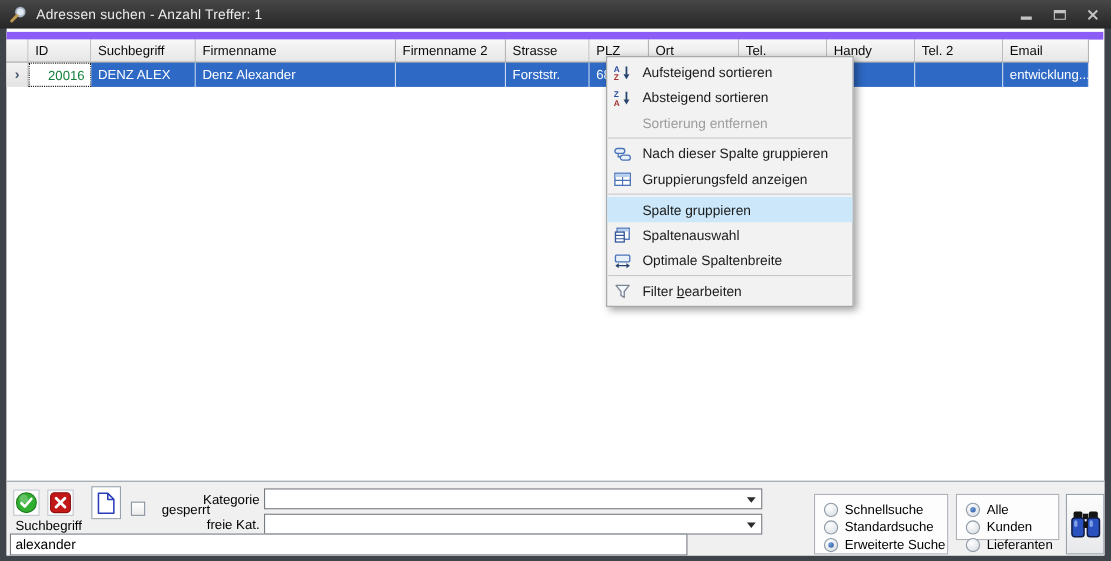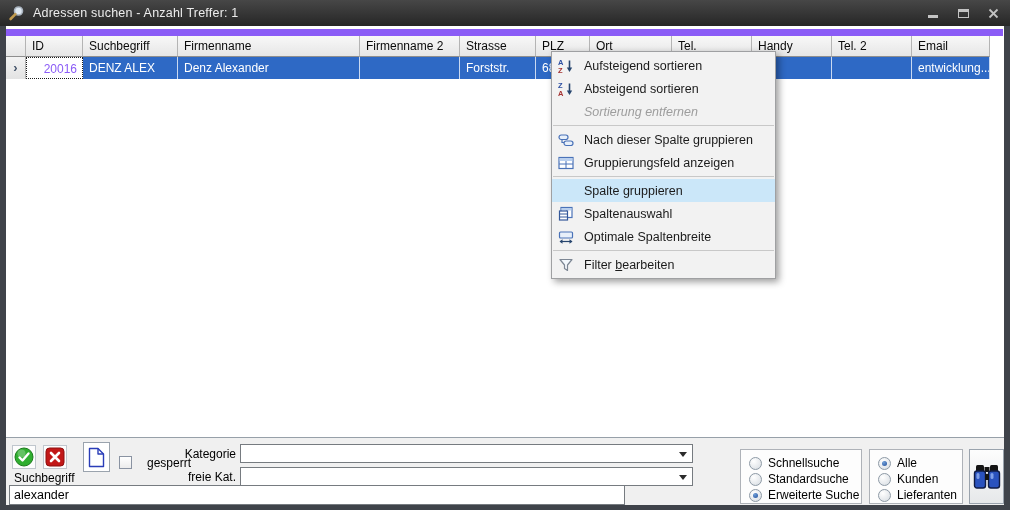--- a/index.html
+++ b/index.html
@@ -24,33 +24,33 @@
   .header-row { display:flex; height:21px; }
   .hcell { flex:none; background:linear-gradient(#f8f8f8, #e6e6e6); border-right:1px solid #b4b4b4;
     border-bottom:1px solid #8e8e8e; font-size:12px; color:#0a0a0a; padding:3px 0 0 6px;
     white-space:nowrap; overflow:hidden; }
   .hcell.ind { padding:0; }
   .data-row { display:flex; height:22px; }
   .dcell { flex:none; background:#2e69c5; color:#ffffff; border-right:1px solid rgba(255,255,255,.75);
     font-size:12px; padding:4px 0 0 6px; white-space:nowrap; overflow:hidden; }
   .ind-cell { flex:none; background:linear-gradient(#f3f3f3,#e3e3e3); border-right:1px solid #b4b4b4;
     color:#44546a; font-size:13px; font-weight:bold; text-align:center; padding-top:3px; }
-  .id-cell { flex:none; background:#ffffff; color:#8b5cf6; border:1px dotted #1a1a1a;
+  .id-cell { flex:none; background:#ffffff; color:#15803d; border:1px dotted #1a1a1a;
     font-size:12px; text-align:right; padding:4px 5px 0 0; }
   .w-ind{width:20px} .w-id{width:57px} .w-such{width:95px} .w-fn{width:182px} .w-fn2{width:100px}
   .w-str{width:76px} .w-plz{width:54px} .w-ort{width:82px} .w-tel{width:80px} .w-handy{width:80px}
   .w-tel2{width:80px} .w-email{width:78px}
 
   
   .menu { position:absolute; left:545px; top:25px; width:225px; background:#f2f2f2;
     border:1px solid #9fa0a2; box-shadow:3px 3px 7px rgba(0,0,0,.38); padding:2px 0; z-index:20; }
   .menu-item { height:23px; display:flex; align-items:center; font-size:12.5px; color:#1b1b1b; cursor:default; }
   .menu-item .mi-icon { width:18px; margin-left:5px; display:flex; justify-content:center; align-items:center; }
   .menu-item .mi-label { margin-left:9px; white-space:nowrap; }
-  .menu-item.disabled { color:#9d9d9d;font-style:italic; }
+  .menu-item.disabled { color:#9d9d9d; }
   .menu-item.highlight { background:#cbe7f9; }
   .menu-sep { border-top:1px solid #c8c8c8; margin:2px 1px; }
   .accel { text-decoration:underline; }
 
   
   .footer { position:absolute; left:0; top:411px; width:998px; height:68px; background:#f0f0f0;
     border-top:1px solid #97a0a9; }
   .tool-btn { position:absolute; border:1px solid #c0c6cd; background:#fdfdfd; display:flex;
     align-items:center; justify-content:center; }
   .lbl { position:absolute; font-size:12px; color:#000; white-space:nowrap; }
@@ -269,21 +269,21 @@
         <div class="radio-row">
           <span class="radio"></span>
           <span class="radio-label">Standardsuche</span>
         </div>
         <div class="radio-row">
           <span class="radio on"></span>
           <span class="radio-label">Erweiterte Suche</span>
         </div>
       </div>
 
-      <div class="groupbox" style="left:863px; top:11px; width:94px; height:55px;">
+      <div class="groupbox" style="left:863px; top:11px; width:94px; height:42px;">
         <div class="radio-row">
           <span class="radio on"></span>
           <span class="radio-label">Alle</span>
         </div>
         <div class="radio-row">
           <span class="radio"></span>
           <span class="radio-label">Kunden</span>
         </div>
         <div class="radio-row">
           <span class="radio"></span>

